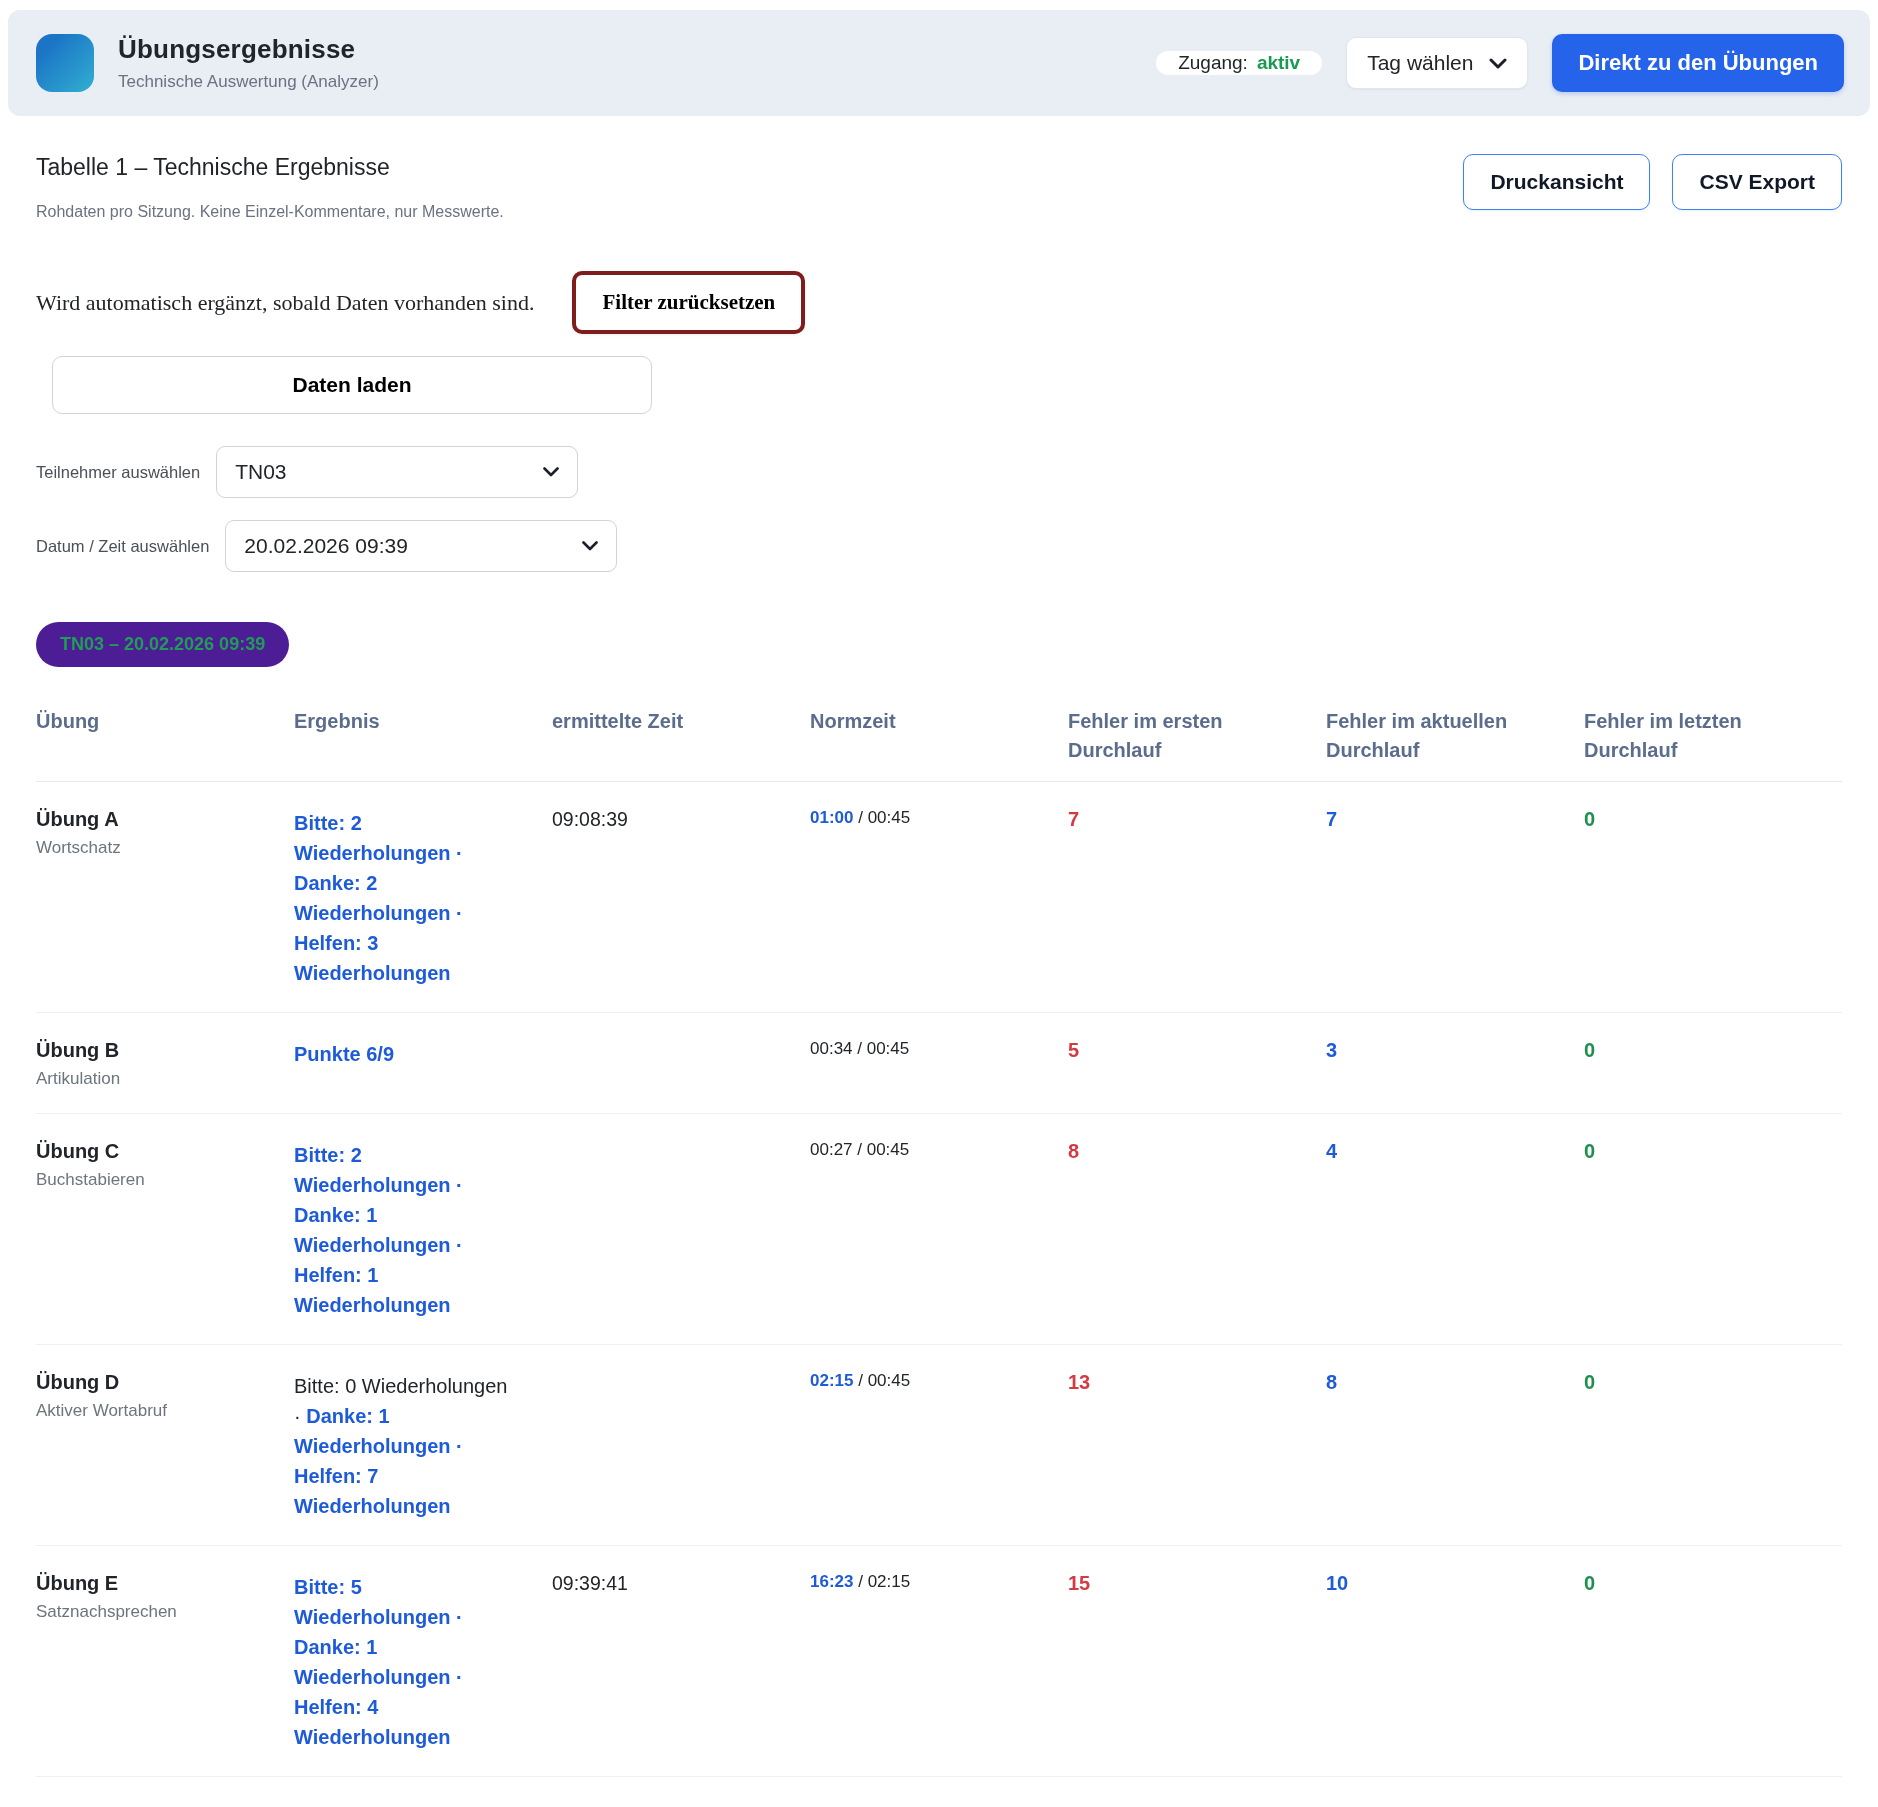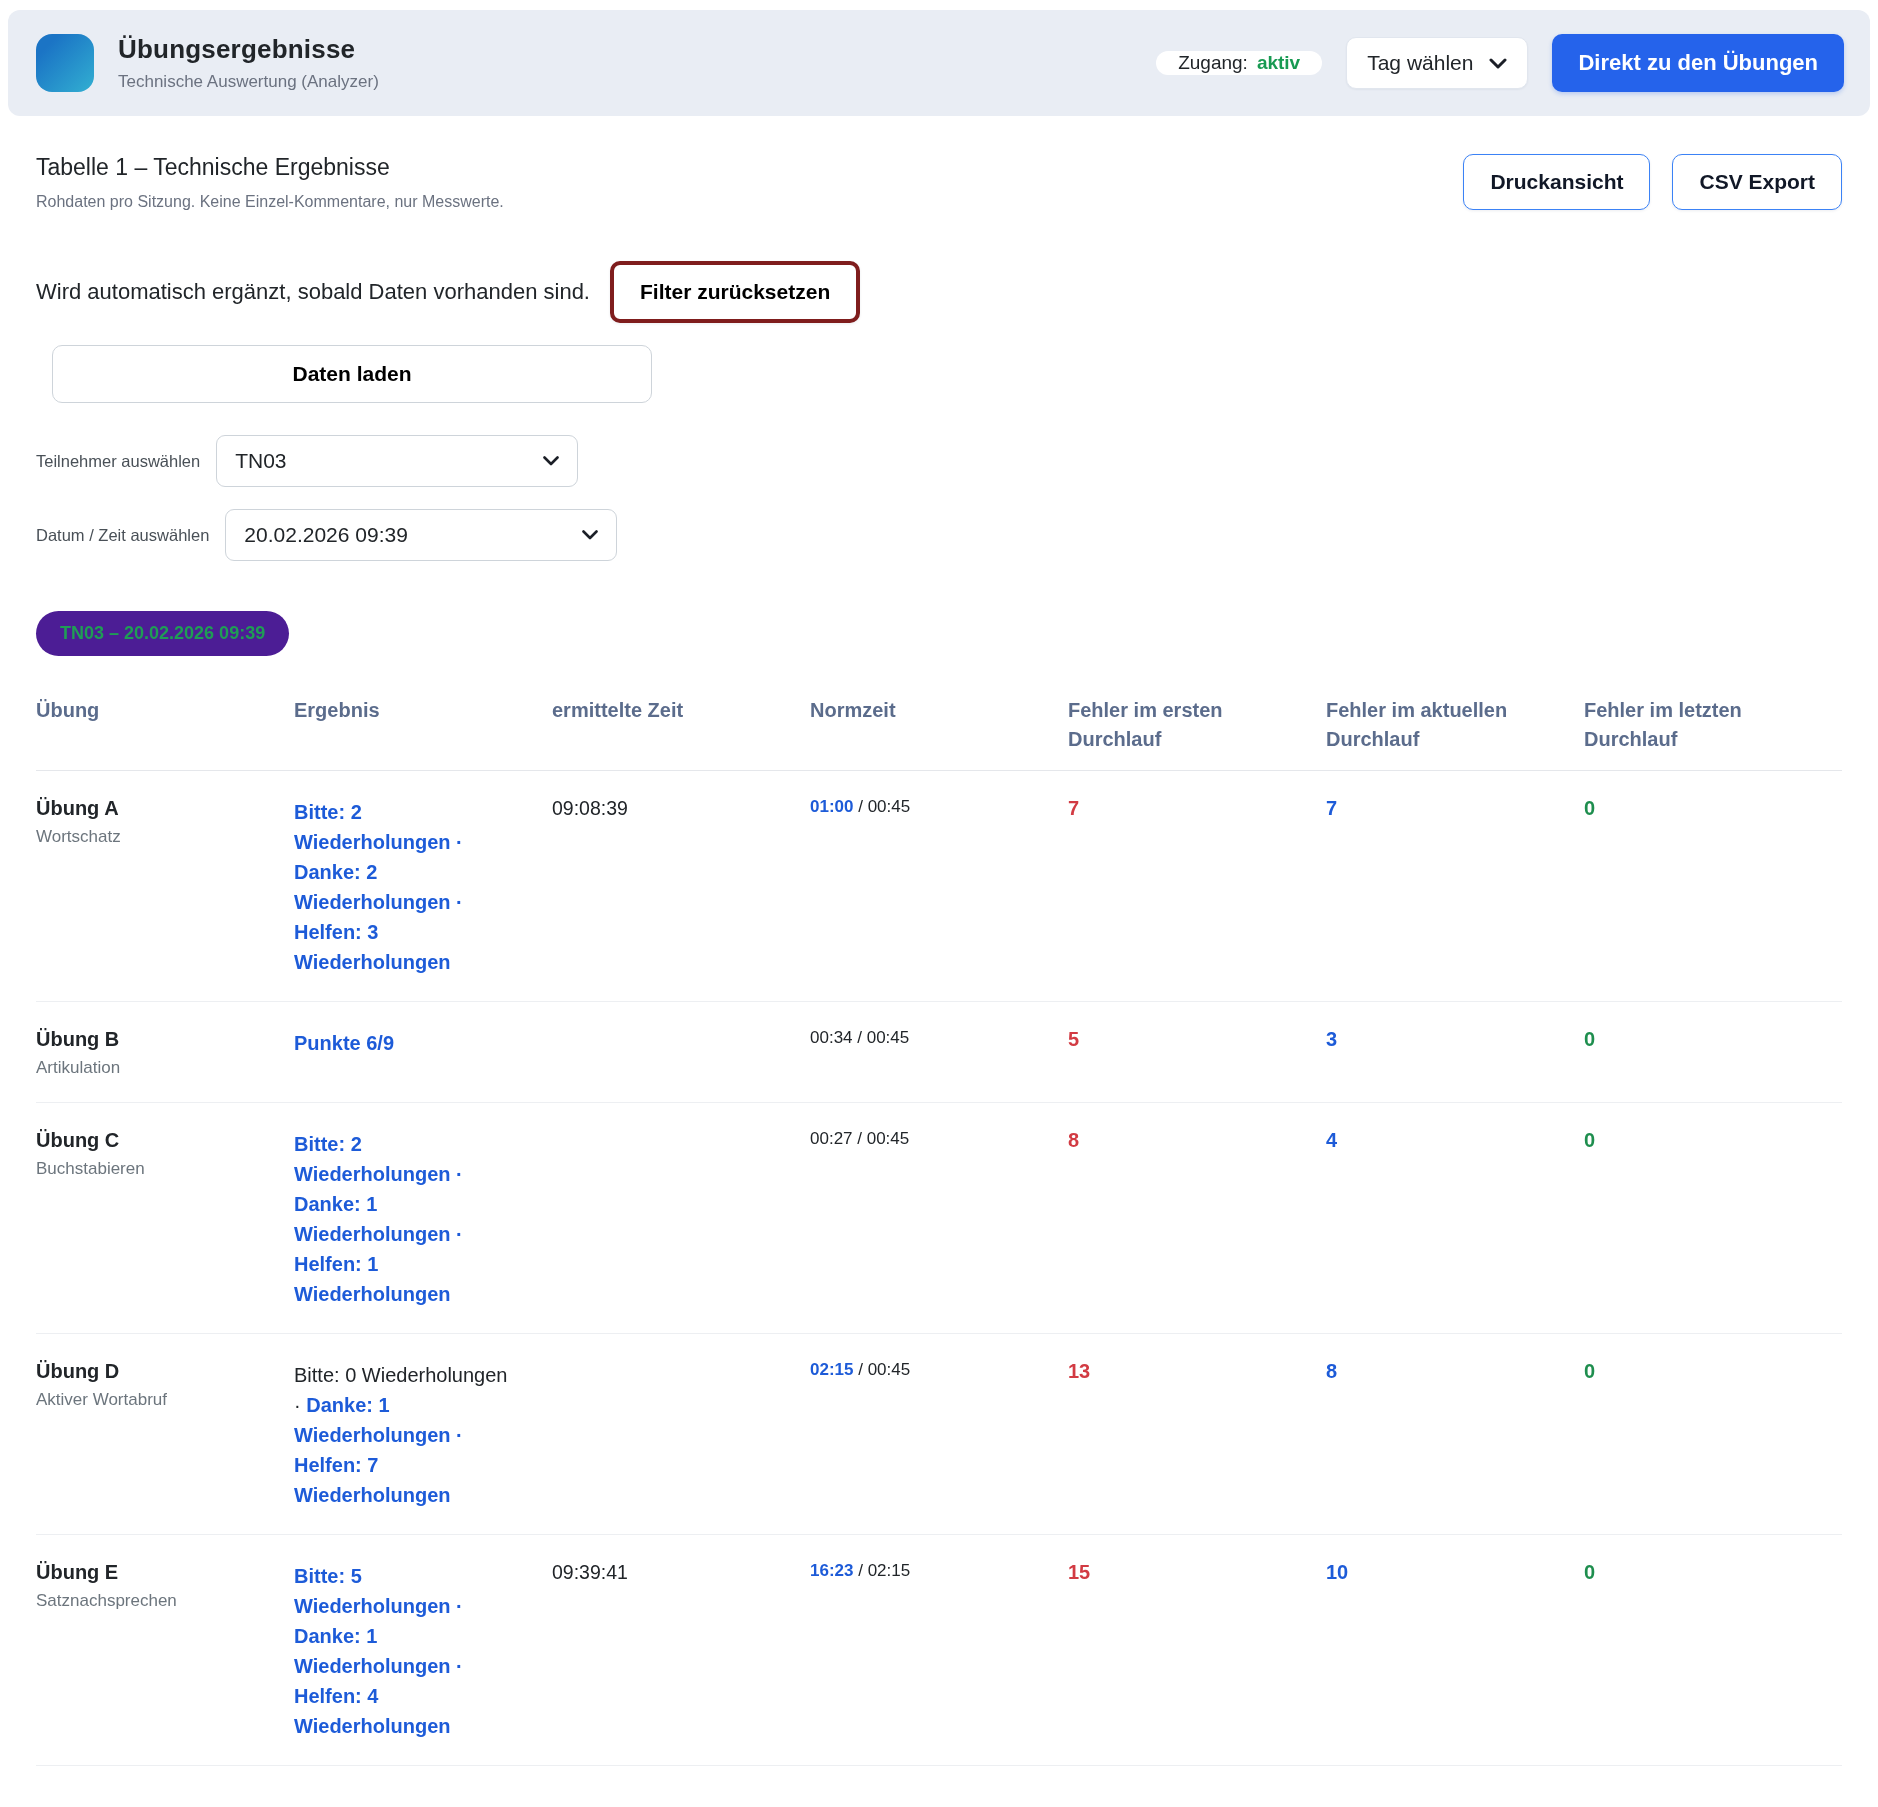--- a/index.html
+++ b/index.html
@@ -66,21 +66,21 @@
     box-shadow:0 2px 4px rgba(37,99,235,.25);
   }
 
   
   .section-head {
     display:flex;
     align-items:flex-start;
     padding:38px 36px 0 36px;
   }
   .section-title { font-size:23px; color:#212529; font-weight:400; }
-  .section-sub { font-size:16px; color:#6b7280; margin-top:12px; }
+  .section-sub { font-size:16px; color:#6b7280; margin-top:22px; }
   .section-actions { margin-left:auto; display:flex; gap:22px; }
   .ghost-button {
     background:#ffffff;
     border:1px solid #3b82f6;
     border-radius:10px;
     font-family:inherit;
     font-size:21px; font-weight:bold;
     color:#111827;
     padding:15px 26px;
     cursor:pointer;
@@ -94,21 +94,21 @@
   .field-select {
     border:1px solid #ced4da;
     border-radius:9px;
     padding:13px 18px;
     font-size:21px; font-weight:500;
     justify-content:space-between;
   }
   .w-class { width:312px; }
   .w-part  { width:362px; }
   .w-date  { width:392px; }
-  .hint-row { gap:20px; margin-top:4px; }
+  .hint-row { gap:38px; margin-top:4px;font-family:Liberation Serif, serif; }
   .hint-text { font-size:22px; color:#212529; }
   .reset-button {
     background:#ffffff;
     border:4px solid #7f1d1d;
     border-radius:10px;
     font-family:inherit;
     font-size:21px; font-weight:bold;
     padding:15px 26px;
     cursor:pointer;
     box-shadow:0 1px 3px rgba(20,40,80,.08);

